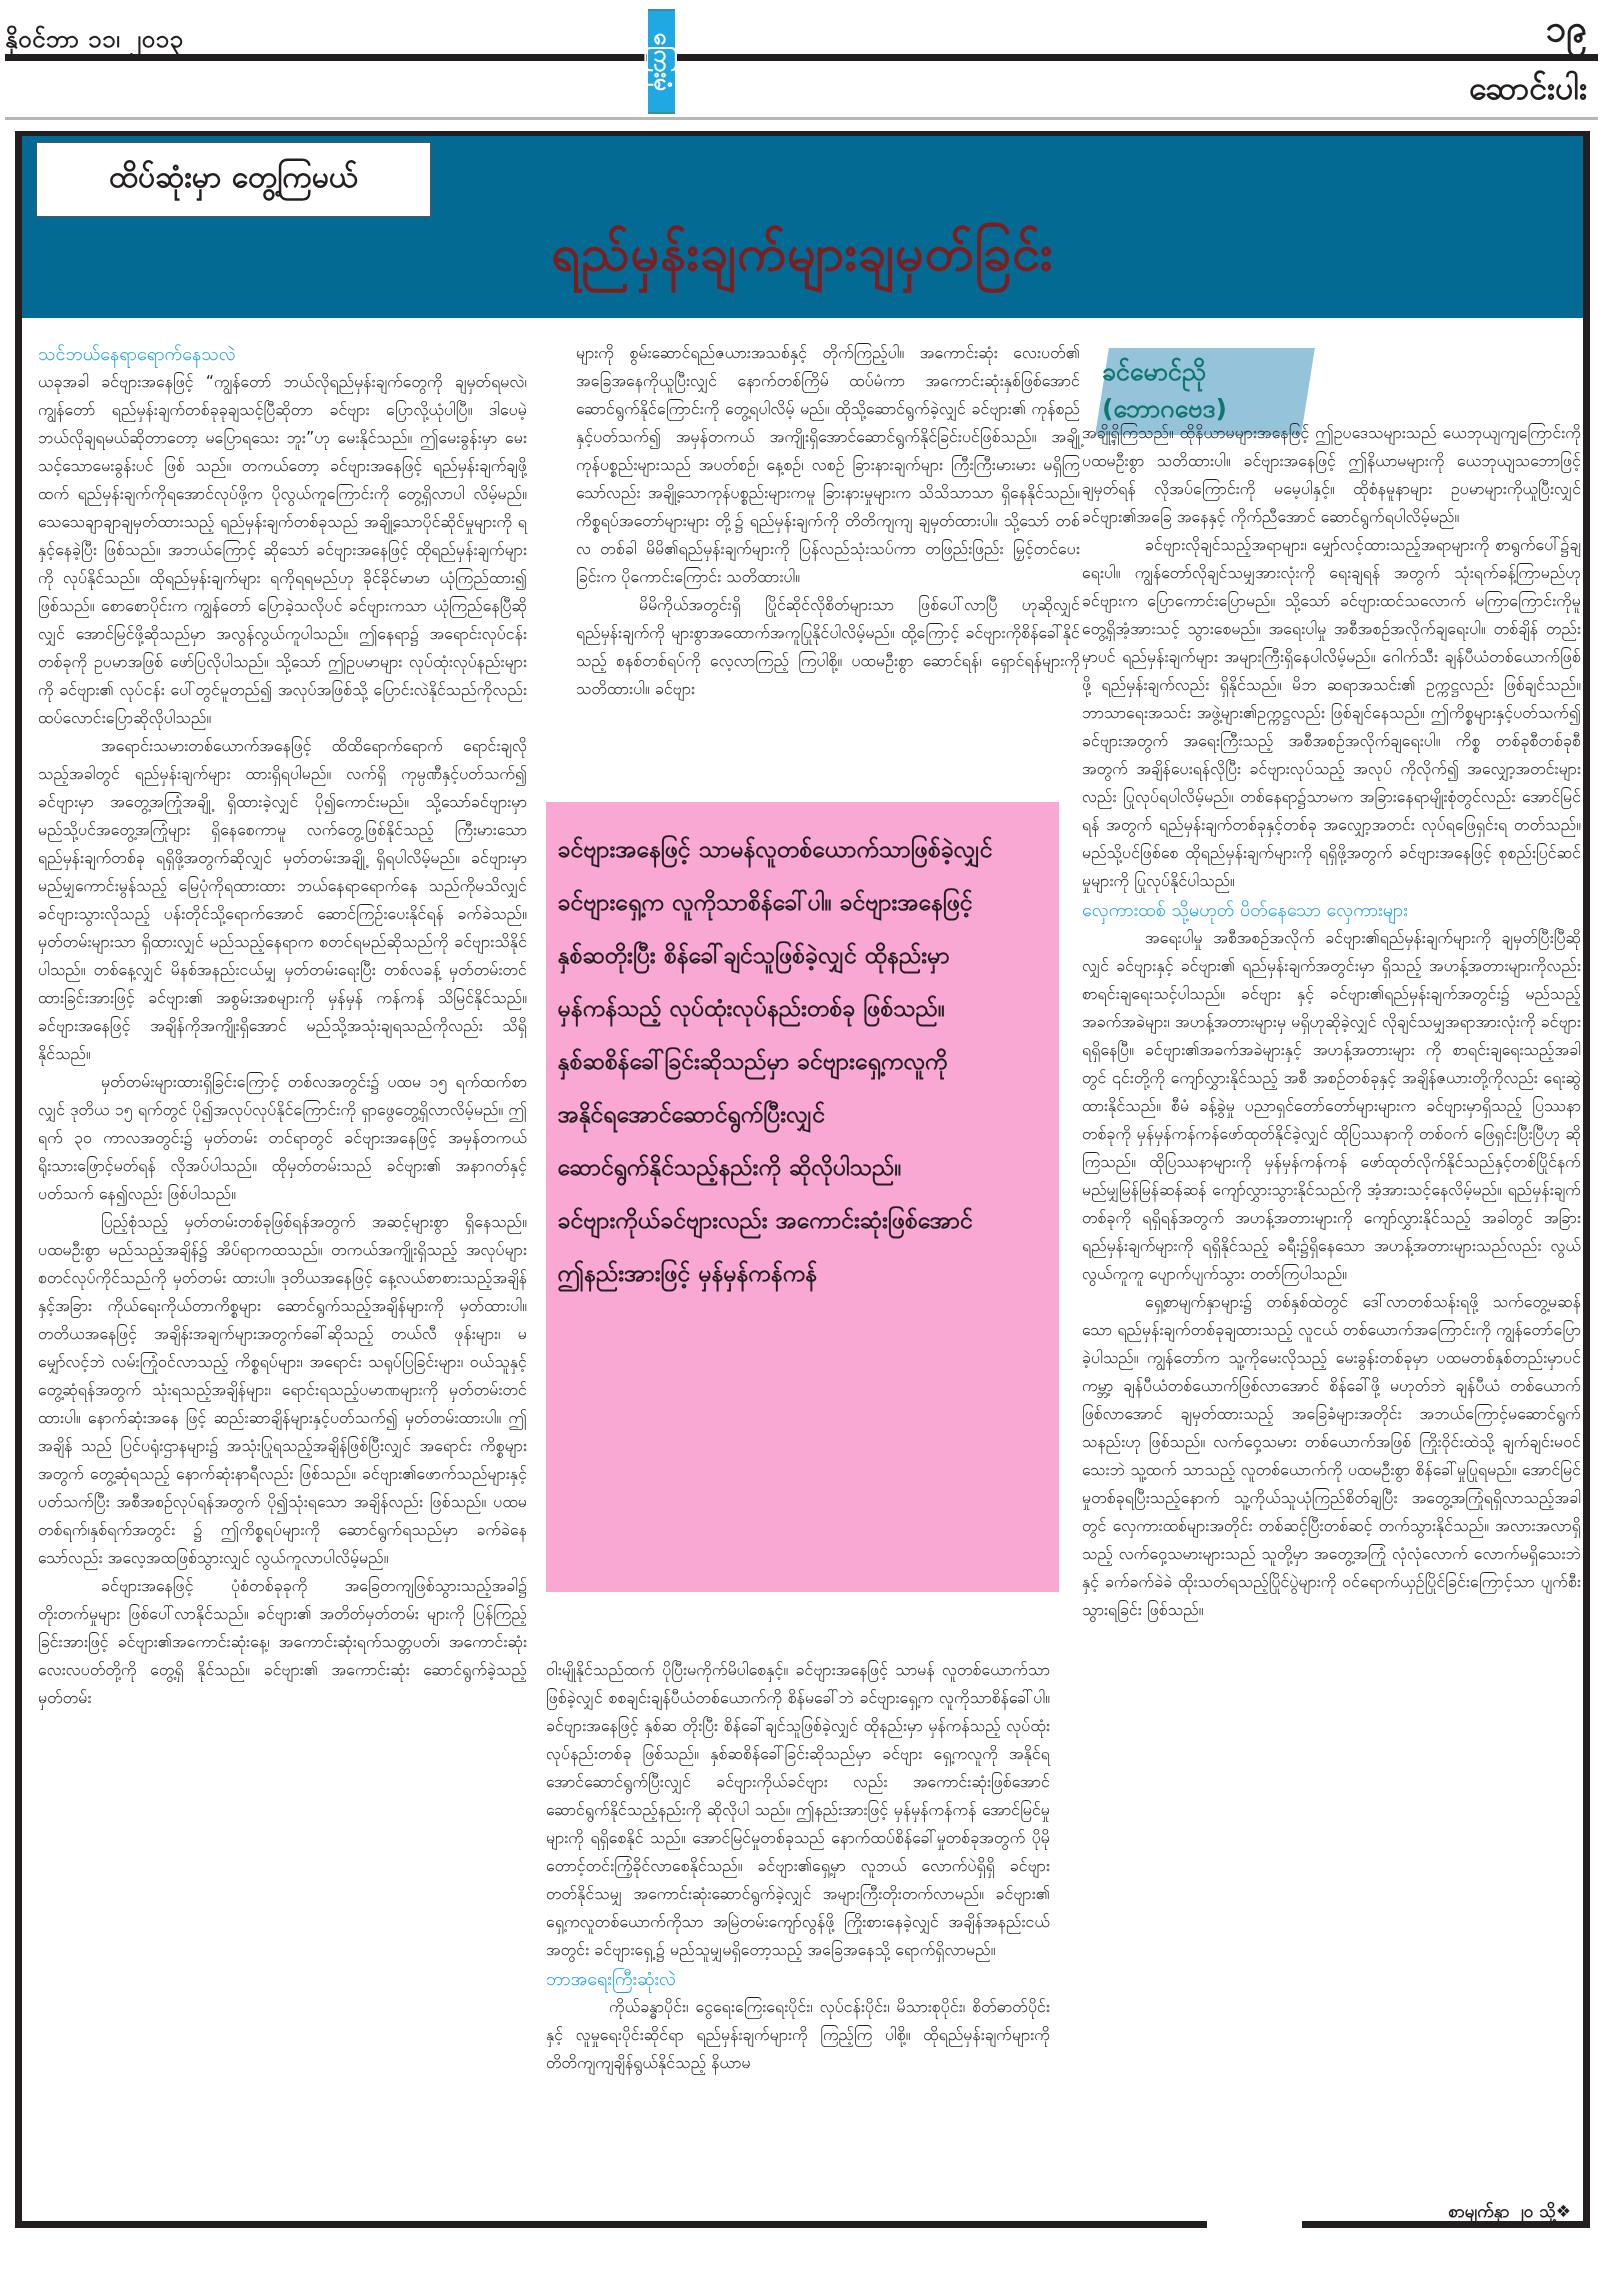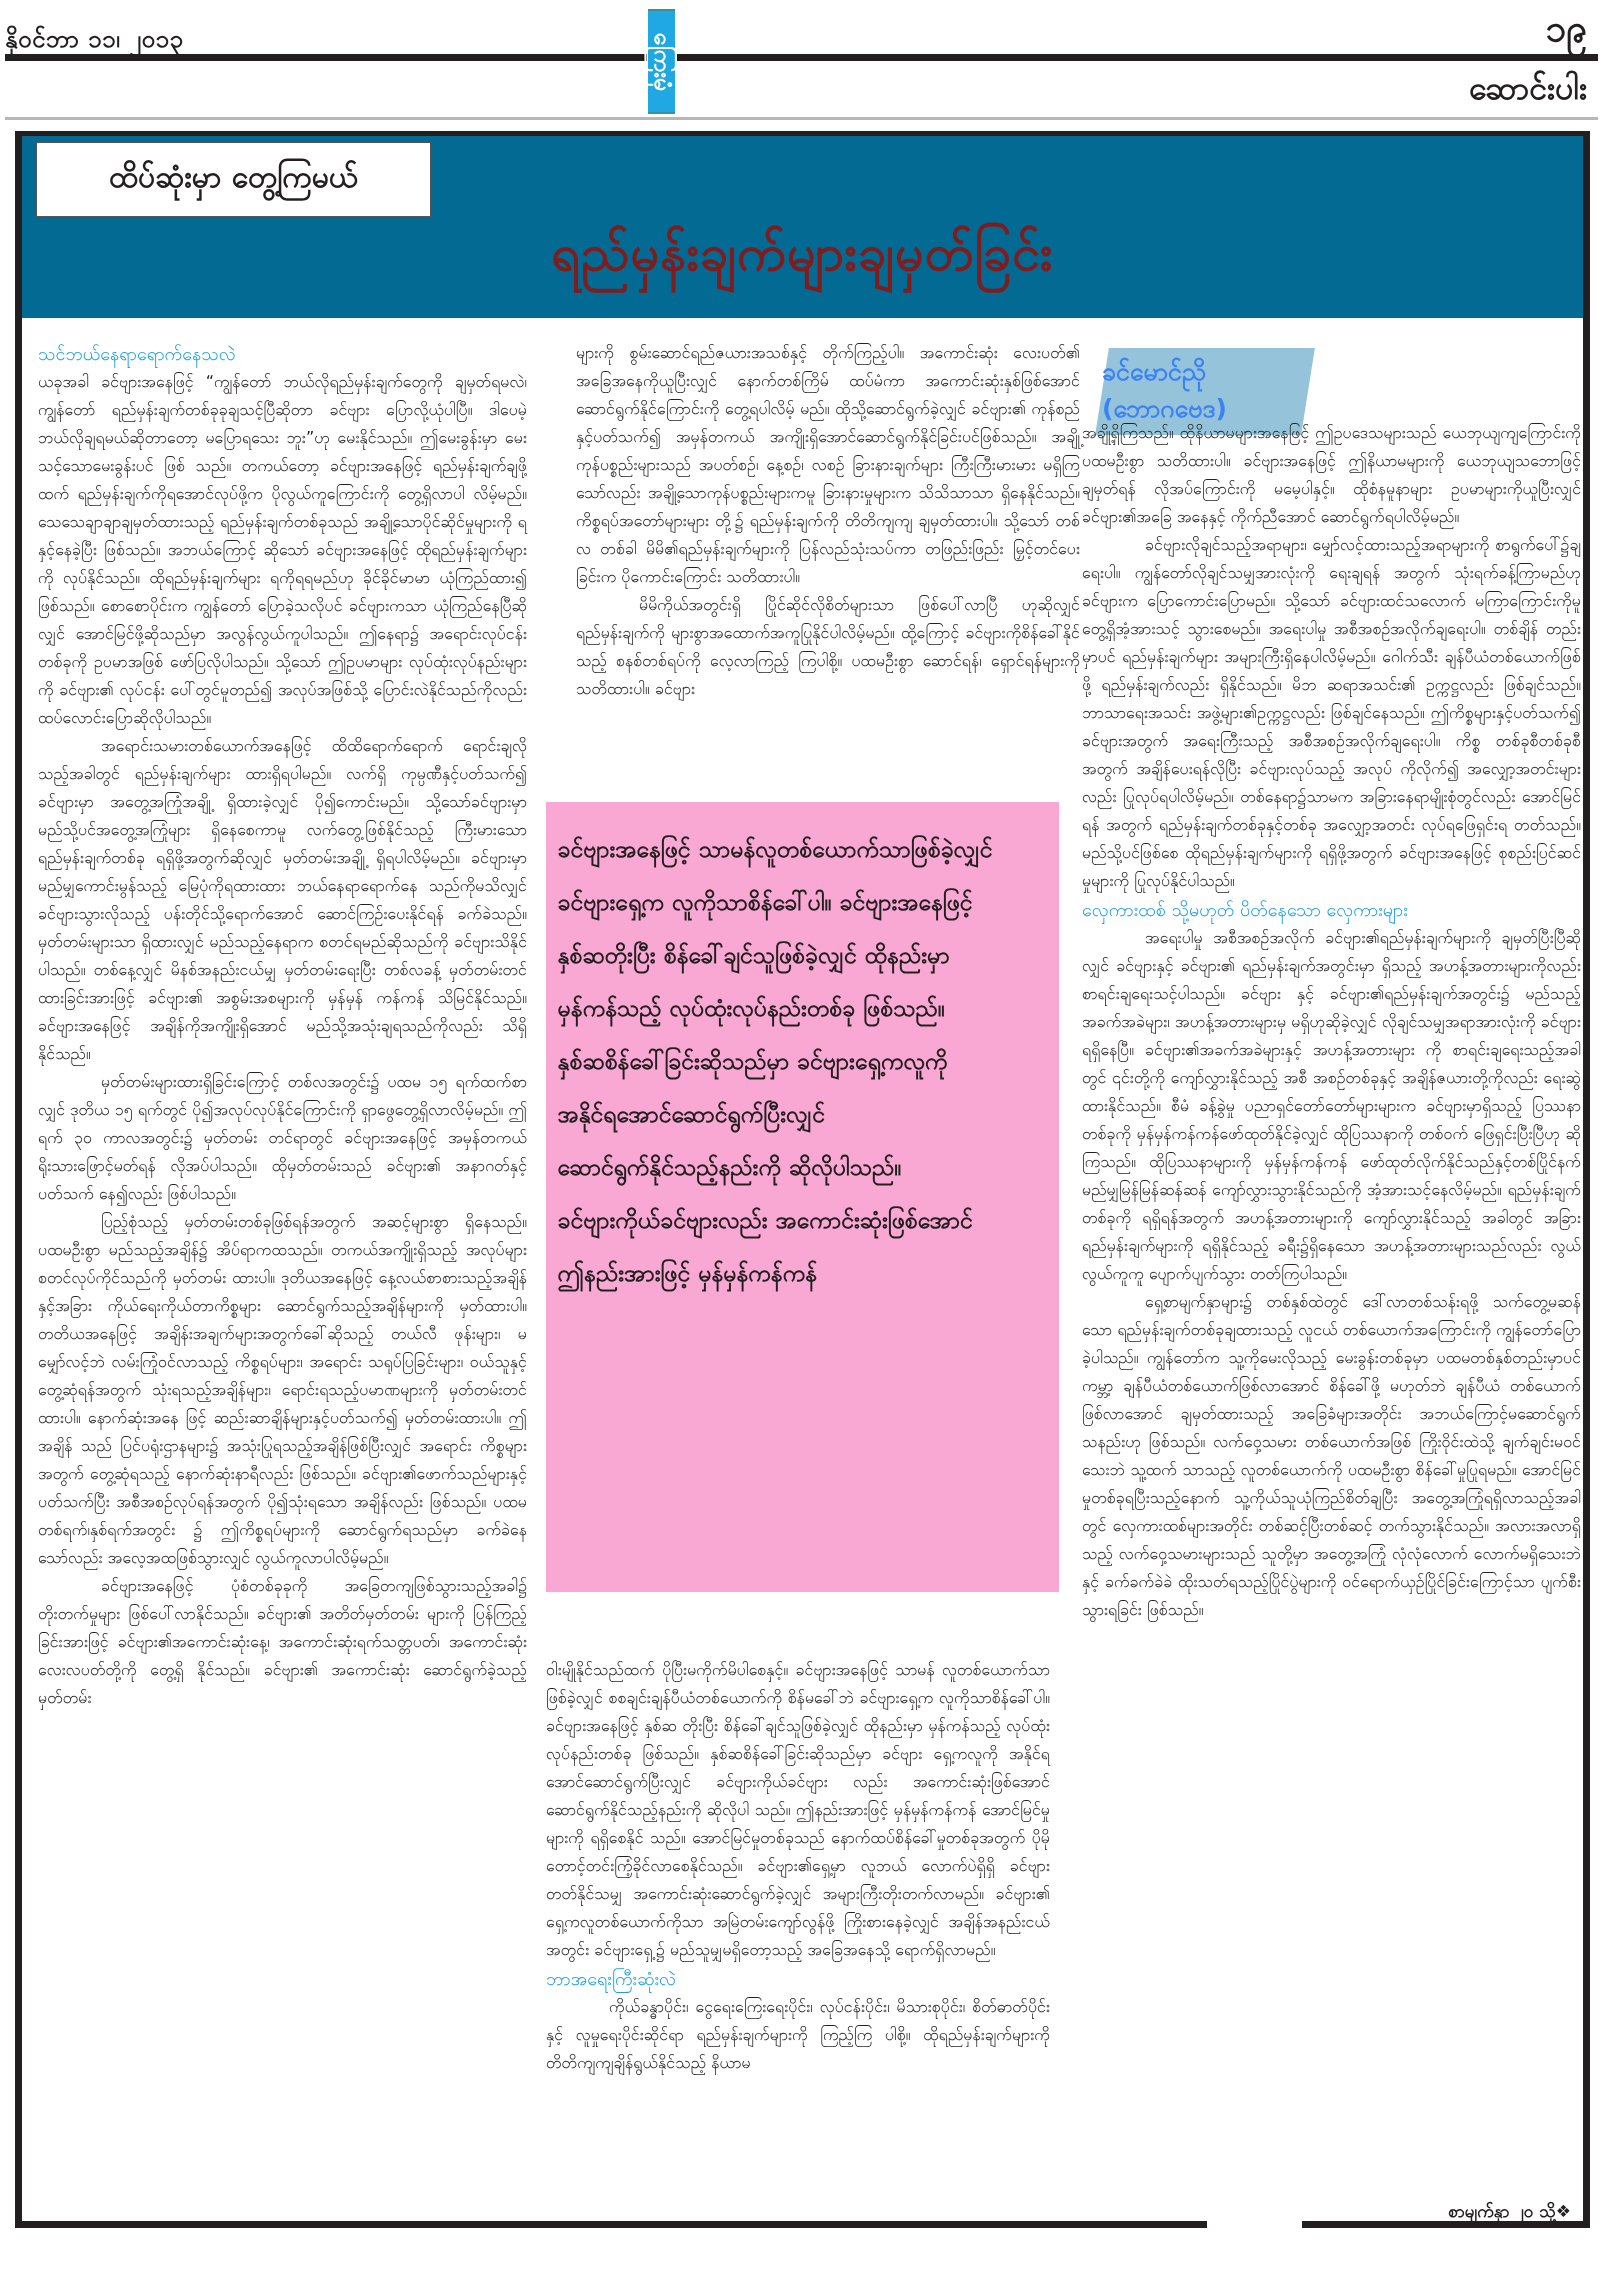--- a/index.html
+++ b/index.html
@@ -18,21 +18,21 @@
   .tag{position:absolute;left:36px;top:142px;width:393px;height:73px;background:#fff;border:1.1px solid #555;display:flex;align-items:center;justify-content:center;font-size:30px;font-weight:bold;color:#231f20;}
   .title{position:absolute;left:22px;top:221px;width:1561px;text-align:center;color:#7f1d1d;font-size:50px;font-weight:bold;letter-spacing:1.1px;}
   .col{position:absolute;font-size:16px;line-height:28px;text-align:justify;}
   .col p{margin:0;}
   .col p.ind{text-indent:63px;}
   .c1{left:38px;top:339px;width:489px;}
   .c2{left:576px;top:339px;width:504px;}
   .c3{left:1082px;top:419px;width:499px;}
   .sub{color:#1ba0de;font-size:18px;line-height:29px;}
   .author{position:absolute;left:1102px;top:348px;width:206px;height:87px;background:#95c3d9;transform:skewX(-9deg);}
-  .author-text{position:absolute;left:1102px;top:348px;width:206px;height:87px;display:flex;align-items:center;justify-content:center;font-size:25px;font-weight:bold;color:#3b82f6;}
+  .author-text{position:absolute;left:1102px;top:348px;width:206px;height:87px;display:flex;align-items:center;justify-content:center;font-size:25px;font-weight:bold;color:#0f766e;}
   .quote{position:absolute;left:546px;top:802px;width:513px;height:790px;background:#f9a8d4;box-sizing:border-box;padding:21px 10.5px 0 11.6px;}
   .quote p{margin:0;font-size:23px;line-height:53px;font-weight:bold;color:#231f20;}
   .endnote{position:absolute;right:48px;top:2200px;font-size:17px;font-weight:bold;}
 </style>
 </head>
 <body>
 
 <div class="date">နိုဝင်ဘာ ၁၁၊ ၂၀၁၃</div>
 <div class="rule-top-l"></div>
 <div class="rule-top-r"></div>

